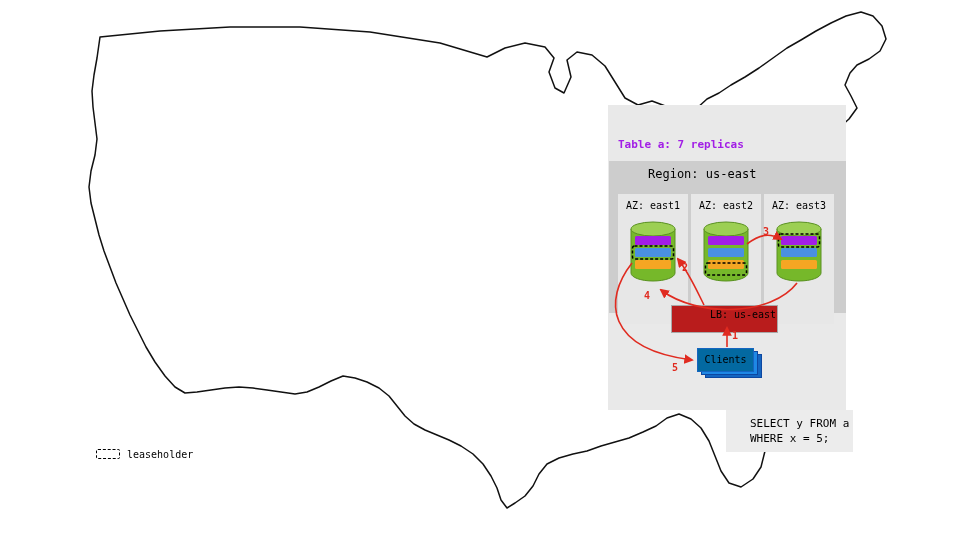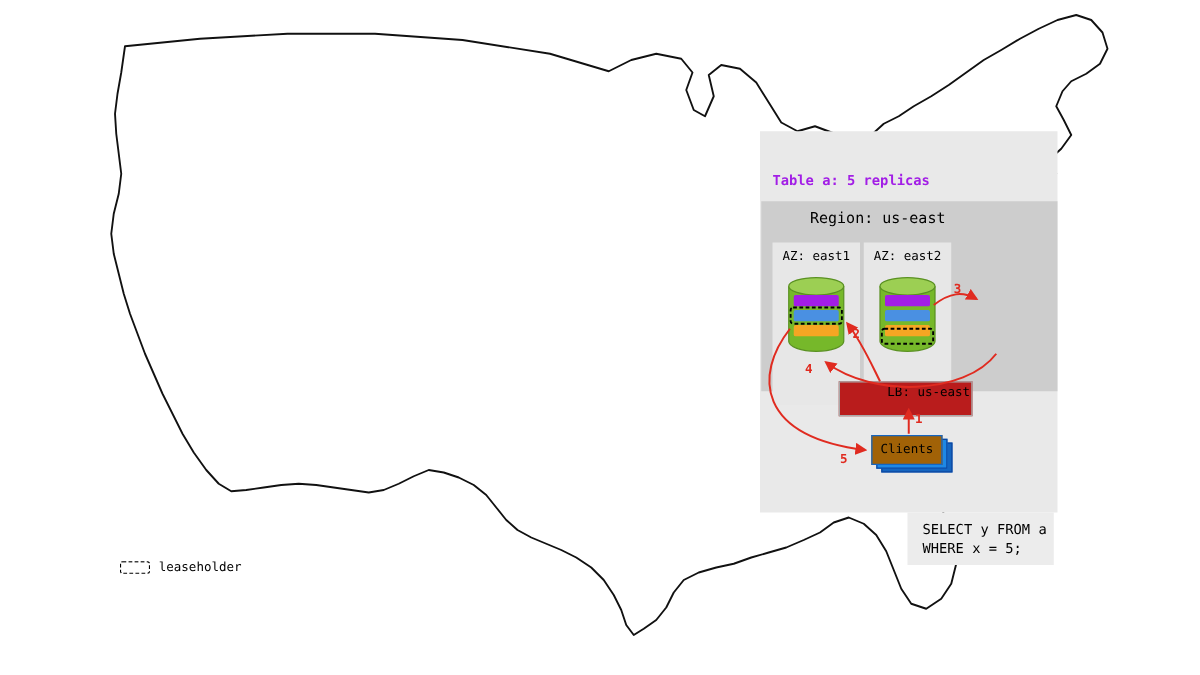--- a/index.html
+++ b/index.html
@@ -19,23 +19,23 @@
   .az-row{position:absolute;left:9px;top:33px;display:flex;gap:3px;}
   .az{width:70px;height:130px;background:#e7e7e7;position:relative;}
   .az-label{text-align:center;font-size:10px;margin-top:6px;}
   .cyl{position:absolute;left:11px;top:26px;}
   .lb{position:absolute;left:63px;top:200px;width:107px;height:28px;background:#b91c1c;border:1px solid #a9a9a9;
       font-size:10px;text-align:center;line-height:17px;box-sizing:border-box;padding-left:37px;}
   .clients{position:absolute;left:89px;top:243px;width:70px;height:36px;}
   .cl{position:absolute;width:57px;height:24px;box-sizing:border-box;}
   .cl3{left:8px;top:6px;background:#1565c0;border:1px solid #0d47a1;}
   .cl2{left:4px;top:3px;background:#1e88e5;border:1px solid #0d47a1;}
-  .cl1{left:0;top:0;background:#a16207;border:1px solid #1565c0;text-align:center;line-height:22px;font-size:10px;color:#000;}
-  .sql{position:absolute;left:726px;top:410px;width:117px;height:42px;background:#ececec;
-       font-size:11px;line-height:15px;padding:6px 0 0 12px;box-sizing:border-box;}
+  .cl1{left:0;top:0;background:#0369a1;border:1px solid #1565c0;text-align:center;line-height:22px;font-size:10px;color:#000;}
+  .sql{position:absolute;left:726px;top:410px;width:127px;height:42px;background:#ececec;
+       font-size:11px;line-height:15px;padding:6px 0 0 24px;box-sizing:border-box;}
   .lh-legend{position:absolute;left:96px;top:449px;display:flex;align-items:flex-start;gap:7px;}
   .lh-swatch{width:22px;height:8px;border:1.5px dashed #000;border-radius:2px;background:transparent;}
   .lh-text{font-size:10px;}
   .arrows{position:absolute;left:0;top:0;pointer-events:none;}
   .arrows path.flow{fill:none;stroke:#e02b20;stroke-width:1.6;}
   .step{position:absolute;color:#e02b20;font-size:10px;font-weight:bold;}
   .band-lease{fill:none;stroke:#000;stroke-width:1.5;stroke-dasharray:3 2;}
 </style>
 </head>
 <body>
@@ -51,21 +51,21 @@
          L175,387 L165,376 L155,362 L146,347 L138,331 L130,315 L123,299 L116,283 L110,267 L104,251 L99,235 L95,219 L91,203 L89,187 L91,171 L95,155 L97,139 L95,123 L93,107 L92,91 L94,75 L97,58 Z" fill="#ffffff" stroke="#111111" stroke-width="1.5" stroke-linejoin="round"></path>
   </svg>
 
   <div class="lh-legend">
     <span class="lh-swatch"></span>
     <span class="lh-text">leaseholder</span>
   </div>
 
   <div class="panel">
     <div class="legend">
-      <div class="lg-a">Table a: 5 replicas</div>
+      <div class="lg-a">Table a: 7 replicas</div>
       <div class="lg-i">Index a: 3 replicas</div>
       <div class="lg-b">Table b: 3 replicas</div>
     </div>
 
     <div class="region">
       <div class="region-title">Region: us-east</div>
       <div class="az-row">
 
         <div class="az">
           <div class="az-label">AZ: east1</div>
@@ -84,20 +84,31 @@
           <svg class="cyl" width="48" height="64" viewBox="0 0 48 64">
             <path d="M2,9 v44 a22,8 0 0 0 44,0 v-44" stroke="#5a9122" stroke-width="1" fill="#76b82a"></path>
             <ellipse cx="24" cy="9" rx="22" ry="7" stroke="#5a9122" fill="#9ccf53"></ellipse>
             <rect x="6" y="16" width="36" height="9" rx="1.5" fill="#a21ee6"></rect>
             <rect x="6" y="28" width="36" height="9" rx="1.5" fill="#4a90e2"></rect>
             <rect x="6" y="40" width="36" height="9" rx="1.5" fill="#f5a623"></rect>
             <rect class="band-lease" x="3.5" y="43" width="41" height="12" rx="2"></rect>
           </svg>
         </div>
 
+        <div class="az">
+          <div class="az-label">AZ: east3</div>
+          <svg class="cyl" width="48" height="64" viewBox="0 0 48 64">
+            <path d="M2,9 v44 a22,8 0 0 0 44,0 v-44" stroke="#5a9122" stroke-width="1" fill="#76b82a"></path>
+            <ellipse cx="24" cy="9" rx="22" ry="7" stroke="#5a9122" fill="#9ccf53"></ellipse>
+            <rect x="6" y="16" width="36" height="9" rx="1.5" fill="#a21ee6"></rect>
+            <rect x="6" y="28" width="36" height="9" rx="1.5" fill="#4a90e2"></rect>
+            <rect x="6" y="40" width="36" height="9" rx="1.5" fill="#f5a623"></rect>
+            <rect class="band-lease" x="3.5" y="14" width="41" height="13" rx="2"></rect>
+          </svg>
+        </div>
 
       </div>
     </div>
 
     <div class="lb">LB: us-east</div>
 
     <div class="clients">
       <div class="cl cl3"></div>
       <div class="cl cl2"></div>
       <div class="cl cl1">Clients</div>

